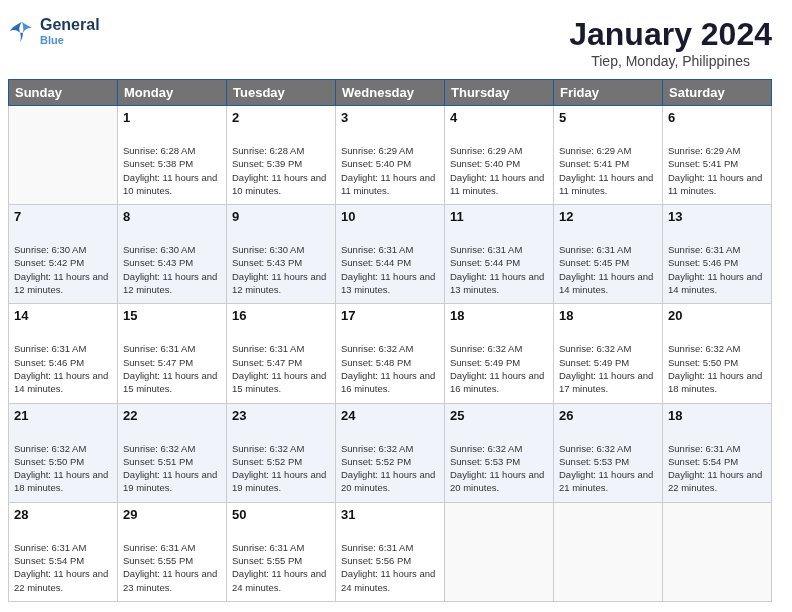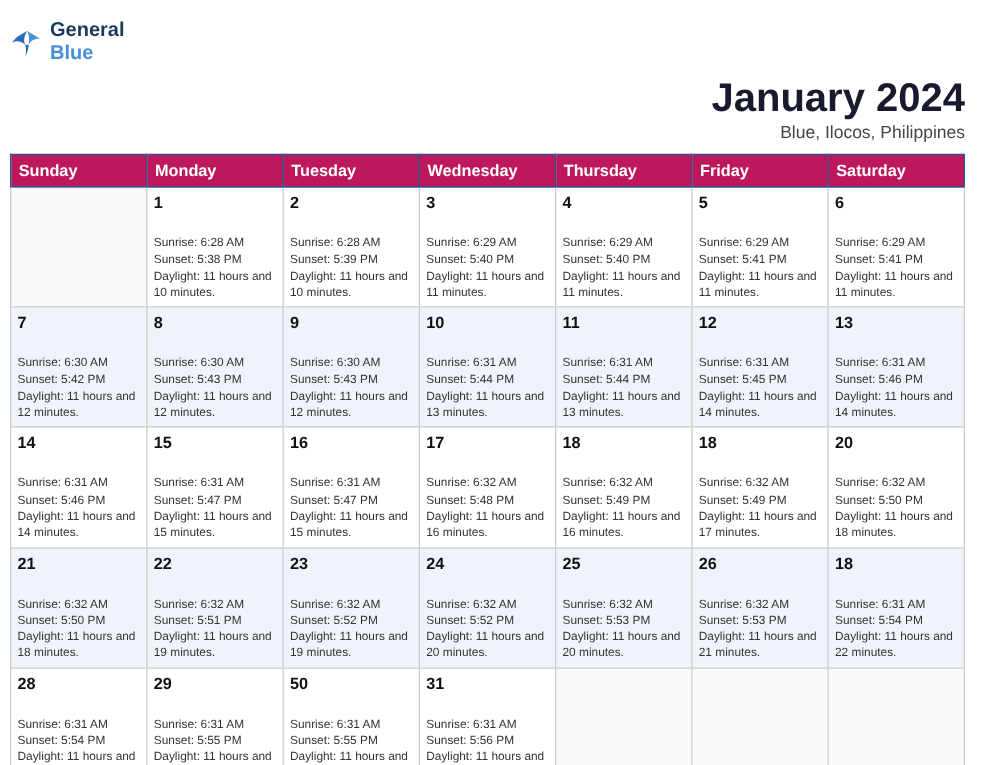--- a/index.html
+++ b/index.html
@@ -26,41 +26,40 @@
     .logo {
       display: flex;
       align-items: center;
       gap: 4px;
     }
     .logo-bird {
       width: 28px;
       height: 28px;
     }
     .title-block {
-      text-align: right;
-      margin-top: 44px;
+      text-align: center;
     }
     .month-title {
       font-size: 32px;
       font-weight: bold;
       color: #1a1a2e;
     }
     .location {
       font-size: 14px;
       color: #444;
     }
     .calendar {
       flex: 1;
       border: 1px solid #ccc;
       border-collapse: collapse;
       width: 100%;
       table-layout: fixed;
     }
     .calendar th {
-      background-color: #be185d;
+      background-color: #737373;
       color: #fff;
       text-align: left;
       padding: 5px 6px;
       font-size: 13px;
       font-weight: bold;
       border: 1px solid #1a5a9a;
     }
     .calendar td {
       border: 1px solid #ccc;
       vertical-align: top;
@@ -95,26 +94,26 @@
 <div class="page">
   <div class="header">
     <div class="logo">
       <svg class="logo-bird" viewBox="0 0 30 30" xmlns="http://www.w3.org/2000/svg">
         <path d="M15 5 C10 8, 5 10, 2 15 C6 13, 10 14, 13 17 C11 12, 13 8, 15 5Z" fill="#2a6db5"></path>
         <path d="M15 5 C18 8, 22 9, 26 12 C22 11, 18 13, 16 17 C17 12, 16 8, 15 5Z" fill="#4a90d9"></path>
         <path d="M13 17 C14 20, 14 24, 13 27 C15 24, 16 20, 16 17Z" fill="#2a6db5"></path>
       </svg>
       <div>
         <div style="font-size:16px;font-weight:bold;color:#1a3a5c;line-height:1.1;">General</div>
-        <div style="font-size:16px;font-weight:bold;color:#4a90d9;line-height:1.1;">Blue</div>
+        <div style="font-size:11px;font-weight:bold;color:#4a90d9;line-height:1.1;">Blue</div>
       </div>
     </div>
     <div class="title-block">
       <div class="month-title">January 2024</div>
-      <div class="location">Blue, Ilocos, Philippines</div>
+      <div class="location">Tiep, Monday, Philippines</div>
     </div>
   </div>
 
   <table class="calendar">
     <thead>
       <tr>
         <th>Sunday</th>
         <th>Monday</th>
         <th>Tuesday</th>
         <th>Wednesday</th>

